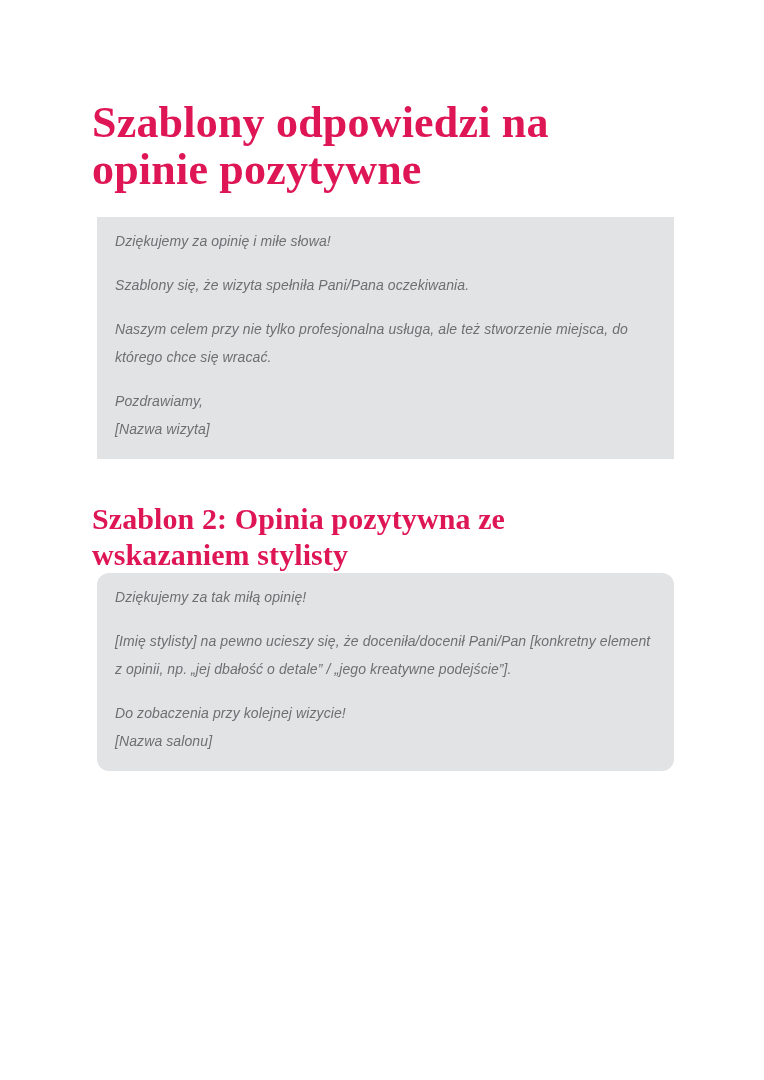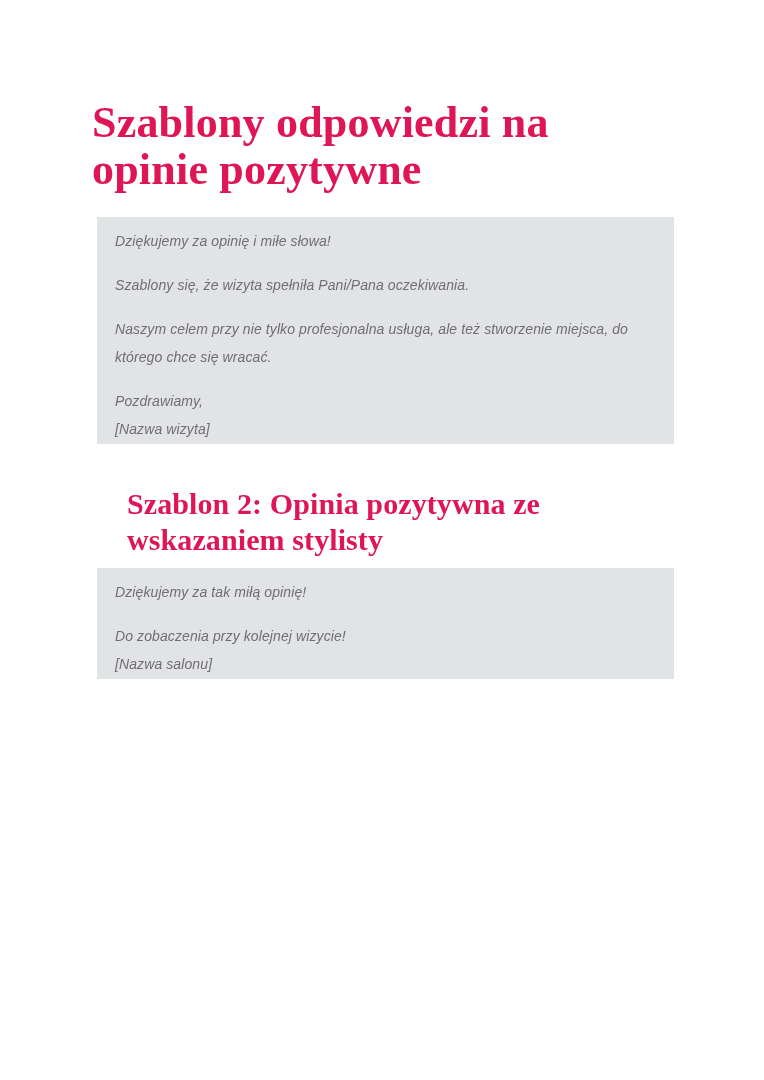--- a/index.html
+++ b/index.html
@@ -37,29 +37,29 @@
   .section-heading {
     font-family: "Liberation Serif", "DejaVu Serif", serif;
     font-weight: 700;
     font-size: 30px;
     line-height: 1.2;
     letter-spacing: 0.1px;
     color: var(--accent);
     max-width: 560px;
   }
   .section-1 .section-heading { margin-top: 63px; }
-  .section-2 .section-heading { margin-top: 42px; margin-left: 35px; }
+  .section-2 .section-heading { margin-top: 42px; }
   .template-box {
     background: var(--box-bg);
     width: 577px;
     margin-left: 5px;
-    padding: 10px 18px 1px 18px;
+    padding: 10px 18px 16px 18px;
   }
   .section-1 .template-box { margin-top: 24px; }
-  .section-2 .template-box { margin-top: 10px; }
+  .section-2 .template-box { margin-top: 0; border-radius: 12px; }
   .template-box p {
     font-family: "Liberation Sans", sans-serif;
     font-style: italic;
     font-size: 14px;
     line-height: 28px;
     letter-spacing: 0.1px;
     color: var(--body-text);
     white-space: pre-line;
   }
   .template-box p + p { margin-top: 16px; }
@@ -78,18 +78,19 @@
       <p>Naszym celem przy nie tylko profesjonalna usługa, ale też stworzenie miejsca, do którego chce się wracać.</p>
       <p>Pozdrawiamy,
 [Nazwa wizyta]</p>
     </div>
   </section>
 
   <section class="section-2">
     <h2 class="section-heading">Szablon 2: Opinia pozytywna ze wskazaniem stylisty</h2>
     <div class="template-box">
       <p>Dziękujemy za tak miłą opinię!</p>
+      <p>[Imię stylisty] na pewno ucieszy się, że doceniła/docenił Pani/Pan [konkretny element z opinii, np. „jej dbałość o detale” / „jego kreatywne podejście”].</p>
       <p>Do zobaczenia przy kolejnej wizycie!
 [Nazwa salonu]</p>
     </div>
   </section>
 
 </div>
 
 </body></html>

